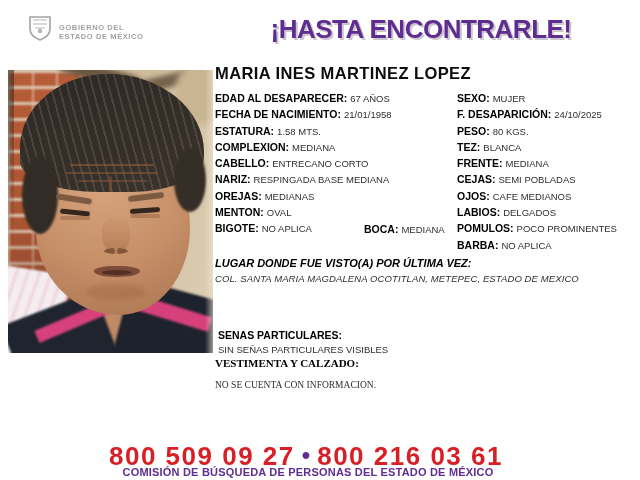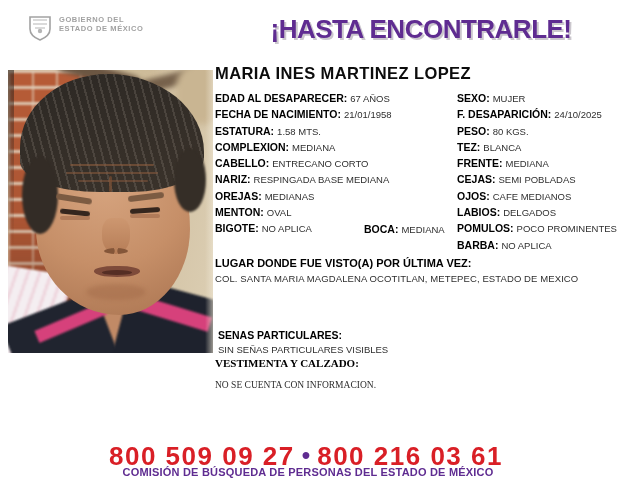--- a/index.html
+++ b/index.html
@@ -1,20 +1,20 @@
 <!DOCTYPE html>
 <html><head>
 <meta charset="utf-8">
 <style>
   html,body{margin:0;padding:0;background:#ffffff;}
   .poster{position:relative;width:640px;height:480px;background:#ffffff;overflow:hidden;
           font-family:"Liberation Sans", sans-serif;}
 
   
-  .logo{position:absolute;left:27px;top:15px;display:flex;align-items:flex-start;gap:6px;}
+  .logo{position:absolute;left:27px;top:15px;display:flex;align-items:flex-end;gap:6px;}
   .logo svg{display:block;}
   .logo-text{color:#a2a2a2;font-size:7.5px;font-weight:bold;letter-spacing:.6px;line-height:9px;}
   .title{position:absolute;left:246px;top:14px;width:350px;text-align:center;
          color:#5f2c91;font-size:26px;font-weight:bold;letter-spacing:-.5px;
          text-shadow:2px 2px 0 rgba(125,115,130,.40);white-space:nowrap;}
 
   
   .photo{position:absolute;left:8px;top:70px;width:205px;height:283px;overflow:hidden;
          background:linear-gradient(100deg,#c3a37f 0%,#cfbd9e 55%,#dccfb4 100%);}
   .photo *{position:absolute;}
@@ -93,21 +93,21 @@
   
   .name{position:absolute;left:215px;top:64px;font-size:16.5px;font-weight:bold;color:#0c0c0c;
         letter-spacing:.4px;white-space:nowrap;}
   .col{position:absolute;top:89px;}
   .col-left{left:215px;width:240px;}
   .col-right{left:457px;width:182px;}
   .frow{height:16.3px;line-height:16.3px;white-space:nowrap;}
   .lbl{font-weight:bold;font-size:10.5px;color:#000;}
   .val{font-size:9.5px;color:#2e2e2e;margin-left:3px;}
   .boca{position:absolute;left:364px;top:219.5px;height:16.3px;line-height:16.3px;white-space:nowrap;}
-  .last-seen{position:absolute;left:215px;top:253px;width:420px;}
+  .last-seen{position:absolute;left:215px;top:253px;width:420px;font-style:italic;}
   .last-seen .lbl{font-size:11px;}
   .last-seen .val2{display:block;font-size:9.5px;color:#2e2e2e;margin-top:2px;letter-spacing:.1px;}
   .senas{position:absolute;left:218px;top:289px;width:420px;margin-top:36px;}
   .senas .lbl{font-size:10.5px;}
   .senas .val2{display:block;font-size:9.5px;color:#2e2e2e;margin-top:1px;}
   .vestimenta{position:absolute;left:215px;top:353px;width:420px;font-family:Liberation Serif, serif;}
   .vestimenta .lbl{font-size:11px;}
   .vestimenta .val2{display:block;font-size:9.5px;color:#2e2e2e;margin-top:9px;}
 
   

